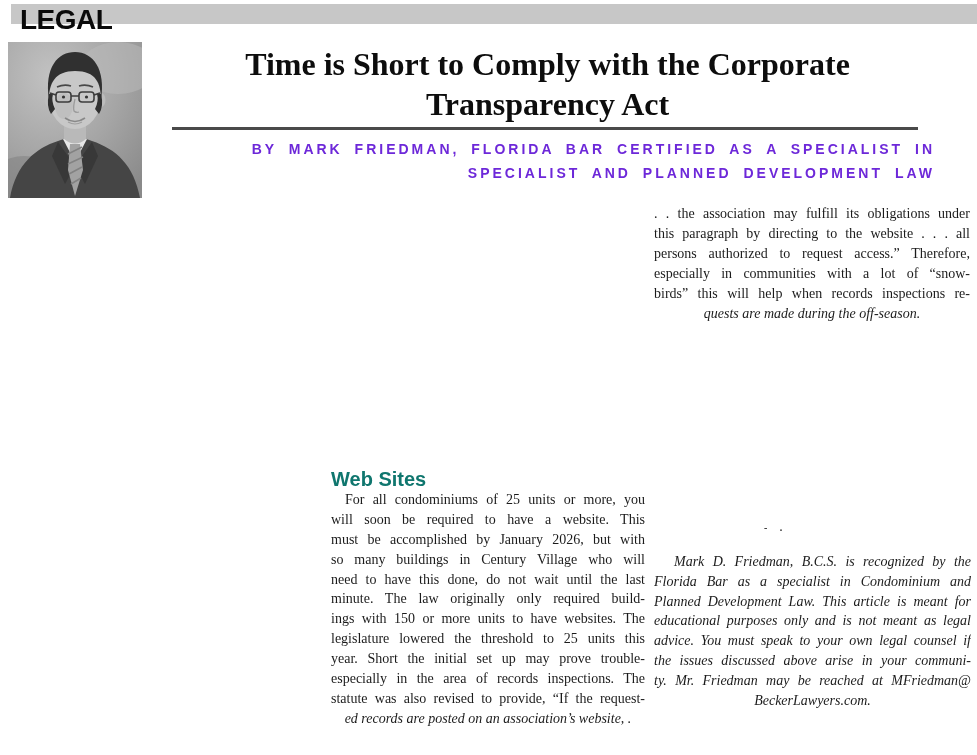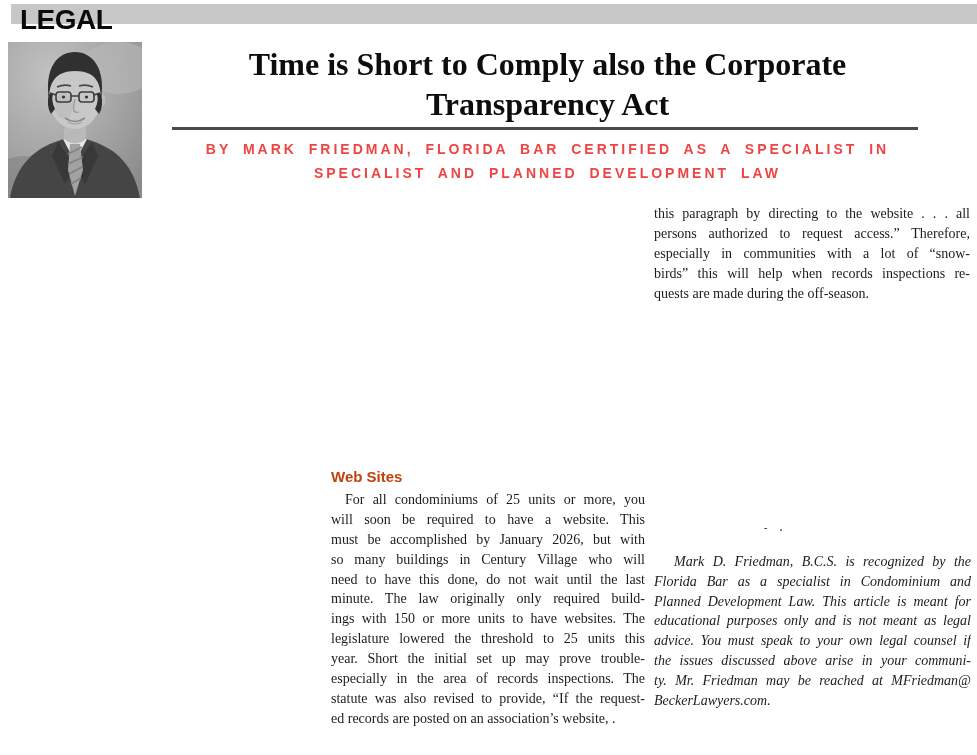--- a/index.html
+++ b/index.html
@@ -12,36 +12,36 @@
         font-weight:bold;font-size:28px;letter-spacing:-0.5px;color:#0a0a0a;line-height:32px;}
 
   
   .photo{position:absolute;left:8px;top:42px;width:134px;height:156px;}
   .photo svg{display:block;width:100%;height:100%;}
 
   
   .title{position:absolute;left:160px;top:44px;width:775px;text-align:center;
         font-weight:bold;font-size:32px;line-height:40px;color:#0d0d0d;}
   .rule{position:absolute;left:172px;top:127px;width:746px;height:3px;background:#4a4a4a;}
-  .byline{position:absolute;left:160px;top:137px;width:775px;text-align:center;
+  .byline{position:absolute;left:160px;top:137px;width:775px;text-align:right;
         font-family:"Liberation Sans",sans-serif;font-weight:bold;font-size:14px;
-        letter-spacing:3px;word-spacing:5px;line-height:24px;color:#ef4444;}
+        letter-spacing:3px;word-spacing:5px;line-height:24px;color:#6d28d9;}
 
   
   .para{position:absolute;font-size:14px;line-height:19.9px;color:#1b1b1b;}
   .para .tline{text-align:justify;height:19.9px;overflow:hidden;}
   .para .tline::after{content:"";display:inline-block;width:100%;height:0;vertical-align:top;}
-  .para .tline:last-child{text-align:left;}
+  .para .tline:last-child{text-align:center;font-style:italic;}
   .para .tline:last-child::after{content:none;}
   .indent-first .tline:first-child{text-indent:14px;}
 
   .right-top{left:654px;top:204px;width:316px;line-height:20px;}
   .right-top .tline{height:20px;}
   .left-heading{position:absolute;left:331px;top:468px;font-family:"Liberation Sans",sans-serif;
-        font-weight:bold;font-size:15px;color:#c2410c;}
+        font-weight:bold;font-size:20px;color:#0f766e;}
   .left-para{left:331px;top:490px;width:314px;}
   .bio{left:654px;top:552px;width:317px;font-style:italic;line-height:19.8px;}
   .bio .tline{height:19.8px;}
   .bio.indent-first .tline:first-child{text-indent:20px;}
 
   .fragment{position:absolute;left:764px;top:522px;font-size:10px;font-weight:bold;
         letter-spacing:5px;color:#2a2a2a;}
 </style>
 </head>
 <body>
@@ -91,32 +91,33 @@
       <circle cx="55.5" cy="55" r="1.6" fill="#333"></circle>
       <circle cx="78.5" cy="55" r="1.6" fill="#333"></circle>
       <path d="M49,45 q7,-3 14,-1 M71,44 q7,-2 14,1" stroke="#484848" stroke-width="1.8" fill="none"></path>
       <path d="M67,57 q-2,8 -1,12 q2,2 5,1" stroke="#9a9a9a" stroke-width="1.3" fill="none"></path>
       <path d="M57,76 q10,7 20,0" stroke="#888888" stroke-width="1.6" fill="none"></path>
       <path d="M60,80 q7,4 14,0" stroke="#9f9f9f" stroke-width="1.2" fill="none"></path>
     </svg>
   </div>
 
   <div class="title">
-    <div>Time is Short to Comply also the Corporate</div>
+    <div>Time is Short to Comply with the Corporate</div>
     <div>Transparency Act</div>
   </div>
 
   <div class="rule"></div>
 
   <div class="byline">
     <div>BY MARK FRIEDMAN, FLORIDA BAR CERTIFIED AS A SPECIALIST IN</div>
     <div>SPECIALIST AND PLANNED DEVELOPMENT LAW</div>
   </div>
 
   <div class="para right-top">
+      <div class="tline">. .  the association may fulfill its obligations under</div>
       <div class="tline">this paragraph by directing to the website . . .  all</div>
       <div class="tline">persons authorized to request access.”  Therefore,</div>
       <div class="tline">especially in communities with a lot of  “snow-</div>
       <div class="tline">birds” this will help when records inspections re-</div>
       <div class="tline">quests are made during the off-season.</div>
     </div>
 
   <div class="fragment">- .</div>
 
   <div class="para bio indent-first">

